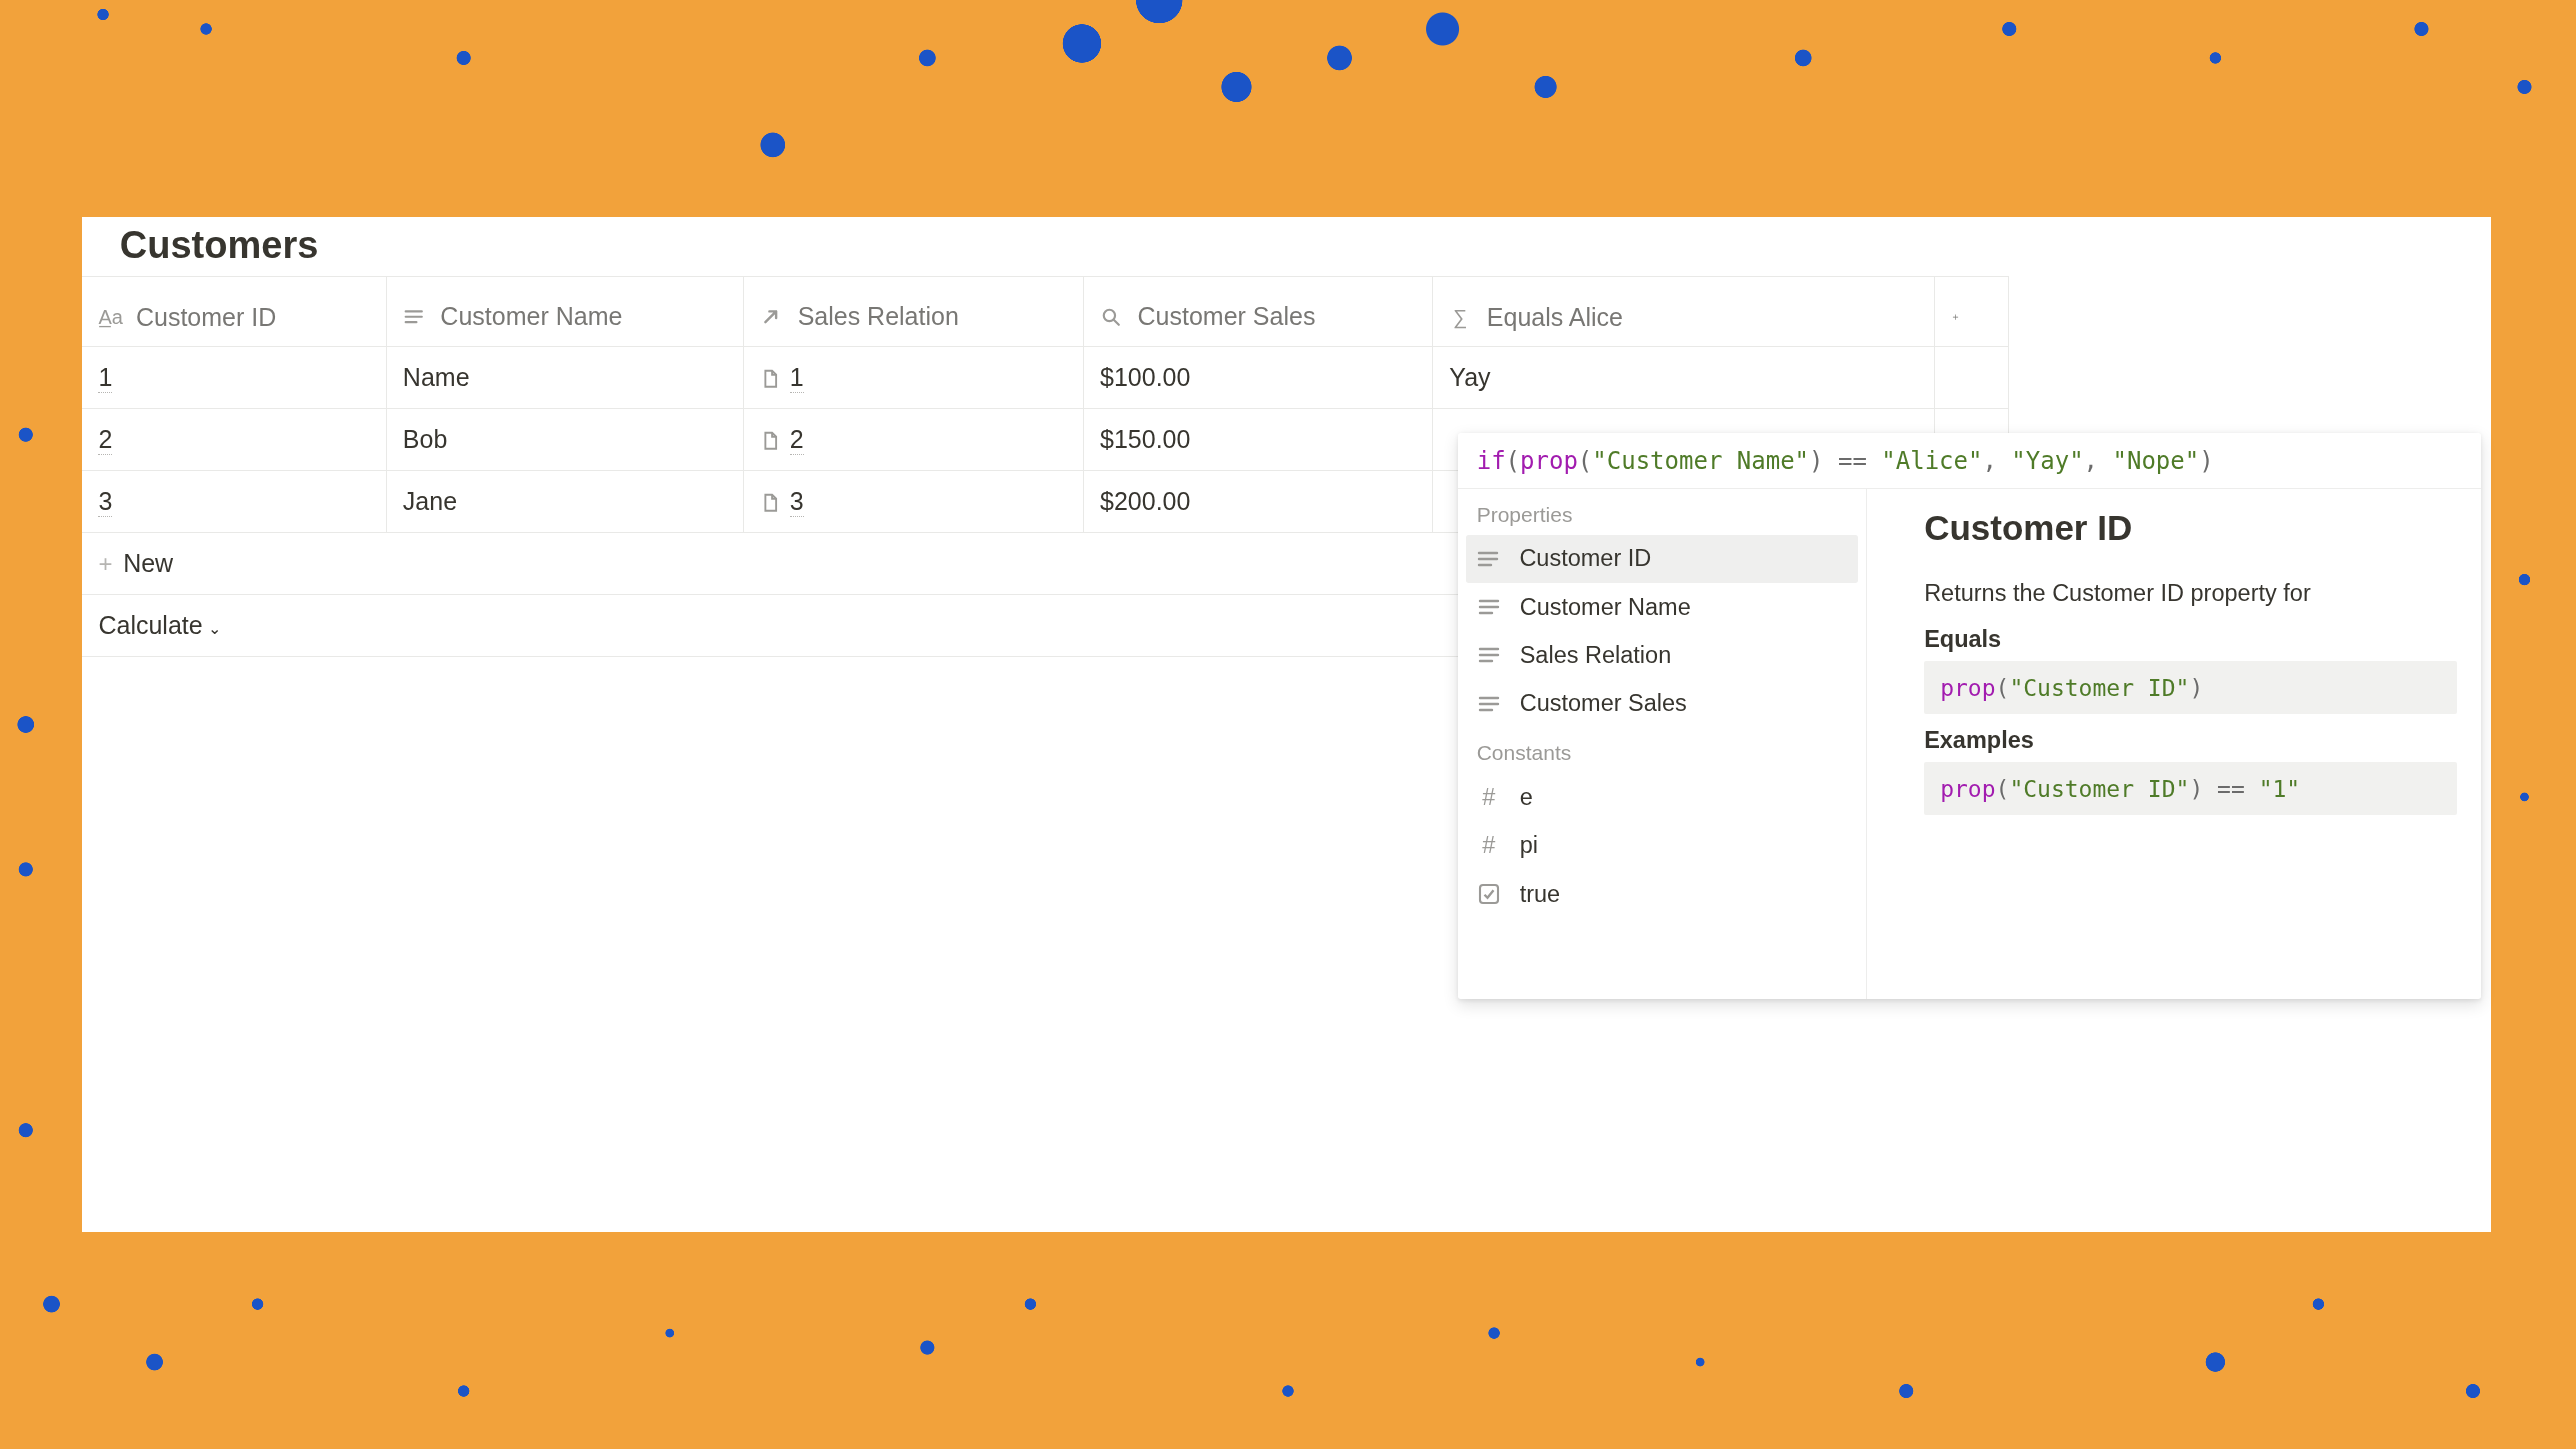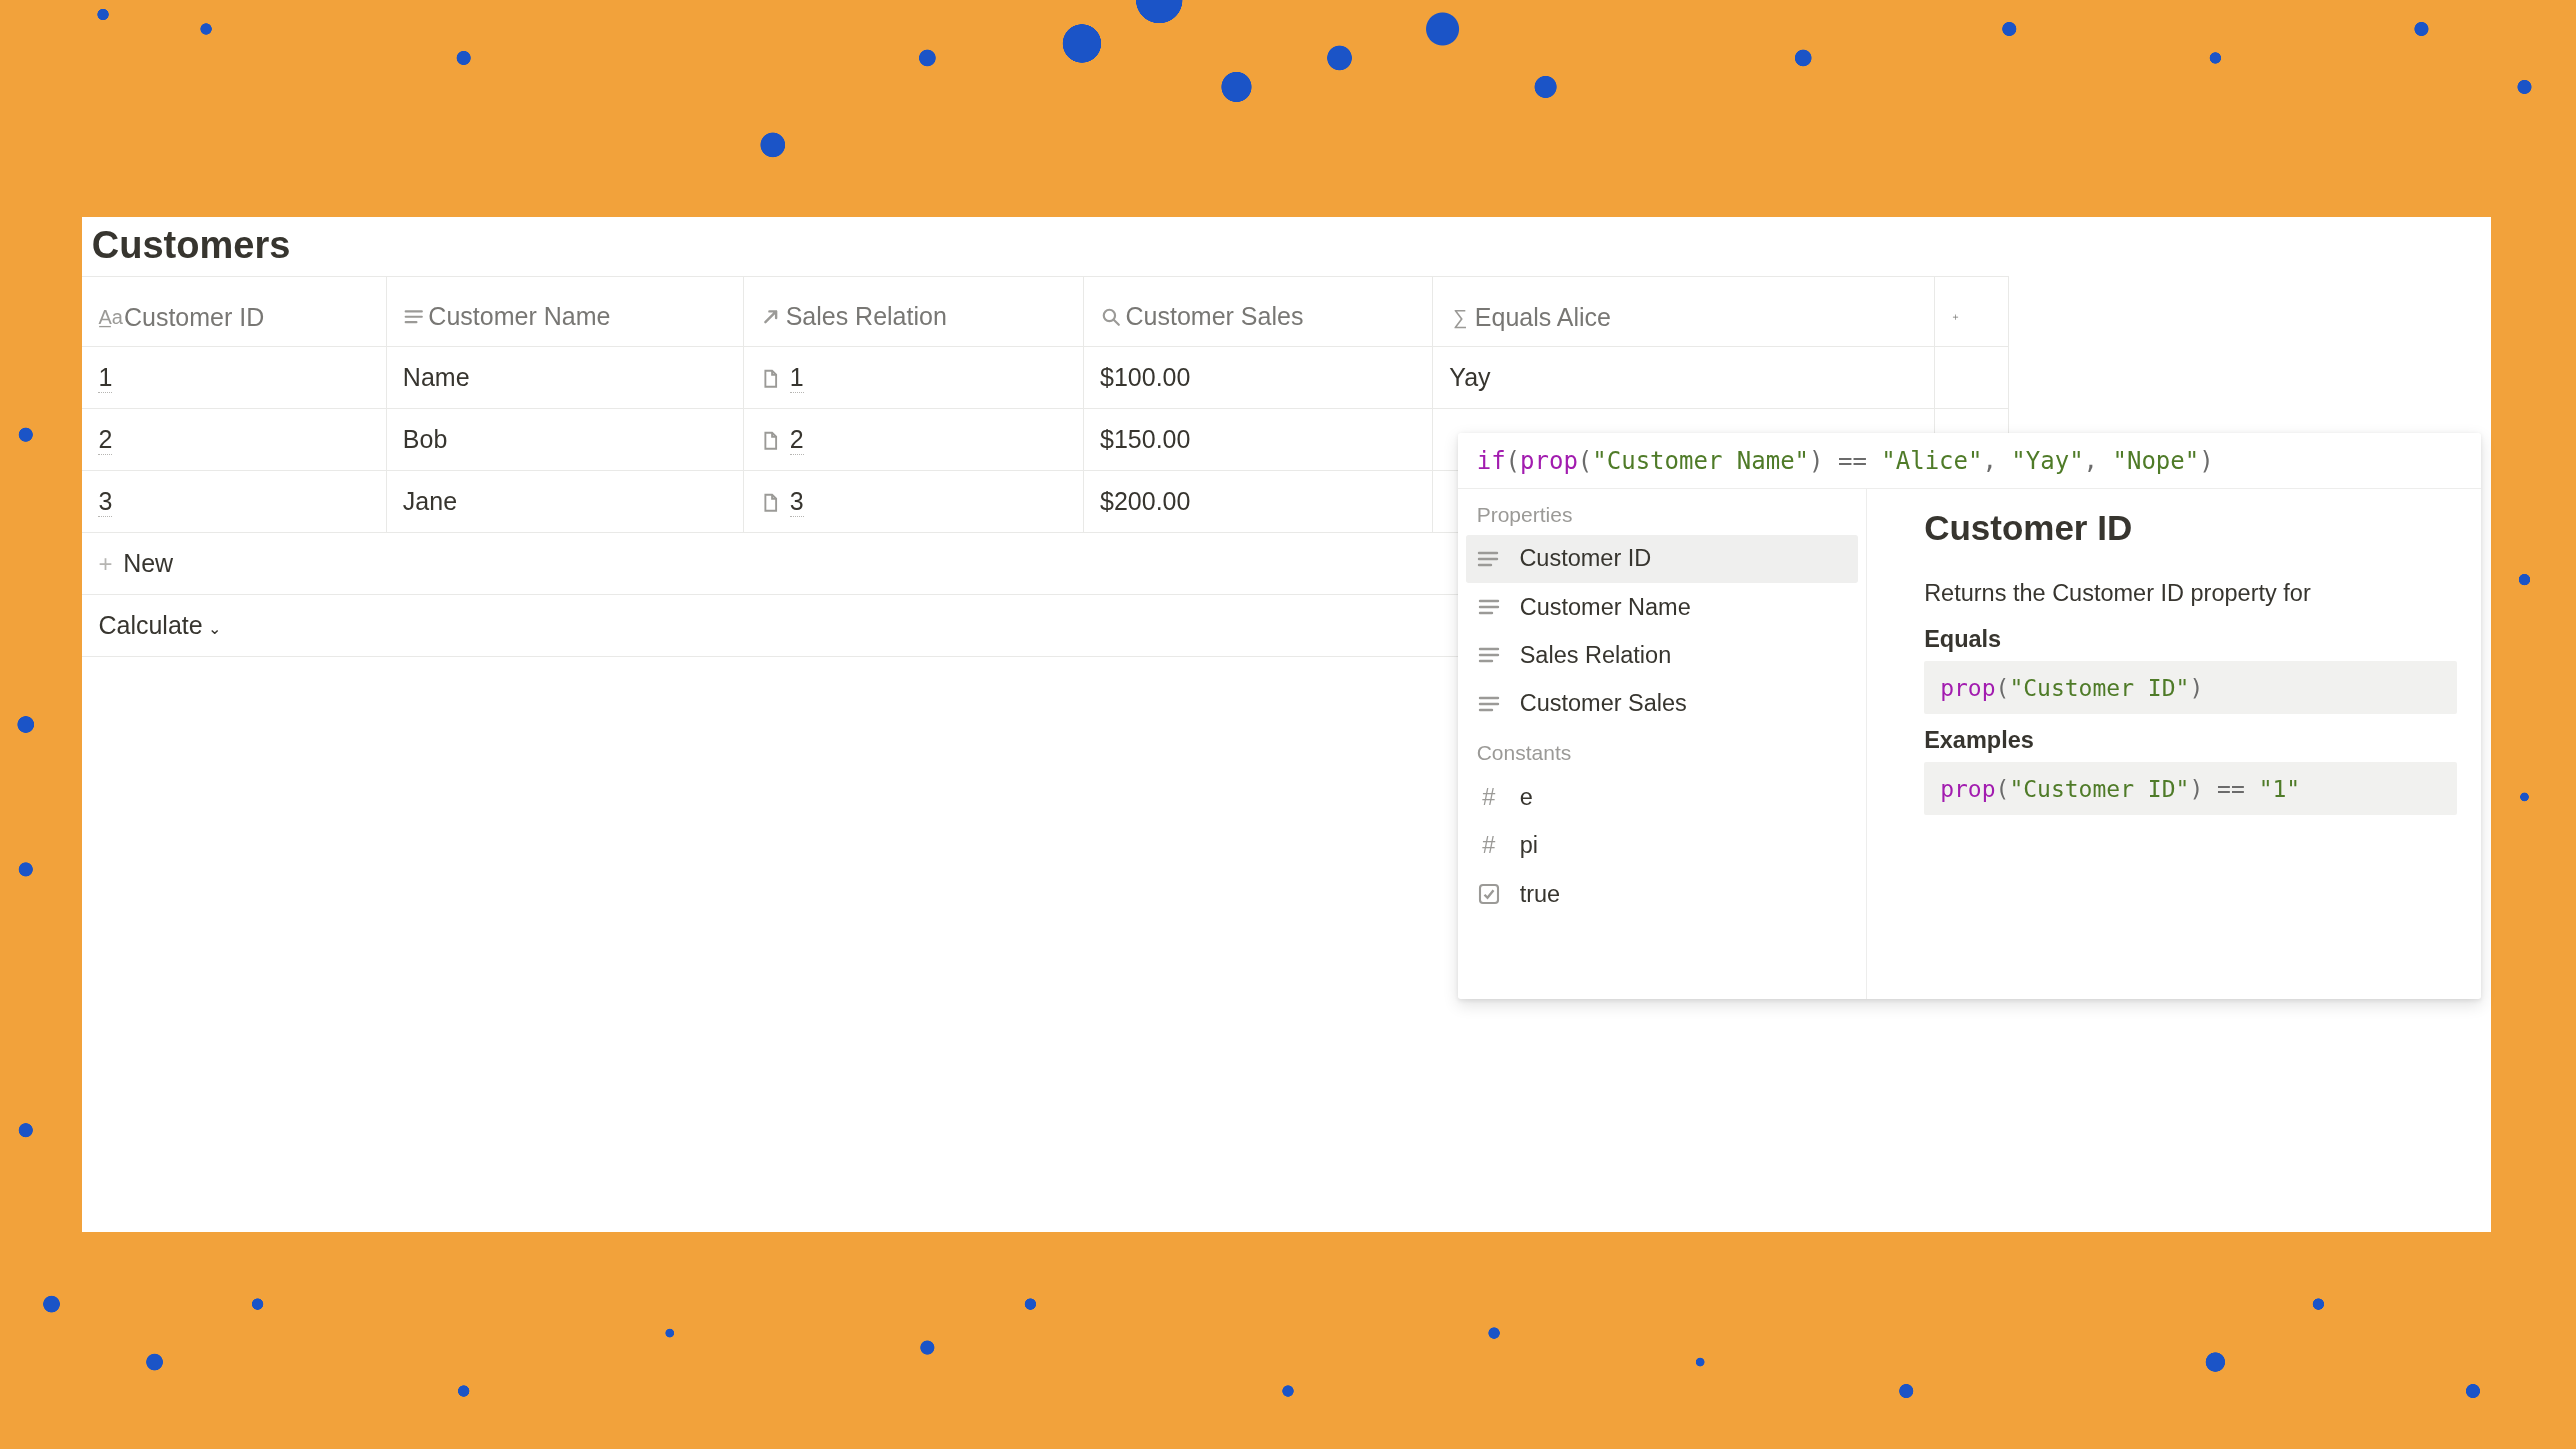--- a/index.html
+++ b/index.html
@@ -58,20 +58,21 @@
     top: 15%;
     width: 93.5%;
     height: 70%;
     background: #ffffff;
     color: #37352f;
   }
   .title {
     font-size: 19px;
     font-weight: 700;
     padding: 6.7px 9.4px 9.4px 9.4px;
+    margin-left: 28px;
   }
   table.db {
     border-collapse: collapse;
     width: 80%;
     font-size: 12.4px;
   }
   table.db th, table.db td {
     border: 0.7px solid #e9e9e7;
     text-align: left;
     padding: 6.7px 8px;
@@ -84,21 +85,21 @@
     color: #787774;
     font-weight: 400;
   }
   table.db th:first-child, table.db td:first-child { border-left: none; }
   .col-id { width: 114px; }
   .col-name { width: 134px; }
   .col-rel { width: 127px; }
   .col-sales { width: 131px; }
   .col-eq { width: 188px; }
   .col-add { width: 28px; text-align: center; color: #b6b5b2; }
-  .hdr { display: inline-flex; align-items: center; gap: 4px; margin-top: 11px; }
+  .hdr { display: inline-flex; align-items: center; gap: 16px; margin-top: 11px; }
   .hdr svg, .hdr .glyph { width: 10.7px; height: 10.7px; color: #9b9a97; fill:#9b9a97; stroke:#9b9a97; flex:0 0 auto;}
   .glyph { font-size: 10px; line-height:1; display:inline-block; text-align:center;}
   .dotted { border-bottom: 0.7px dotted #b6b5b2; padding-bottom:0.7px;}
   .page-icon { width:10.7px; height:10.7px; display:inline-block; margin-right:4px; vertical-align:-1.3px;}
   .new-row td {
     color: #9b9a97;
   }
   .new-row .plus { font-size: 12px; margin-right: 5.4px; color:#b6b5b2;}
   .calc-row td { color:#9b9a97; border:none; padding-left:40px;}
   .calc-row .chev { font-size:8px; margin-left:2.7px;}

